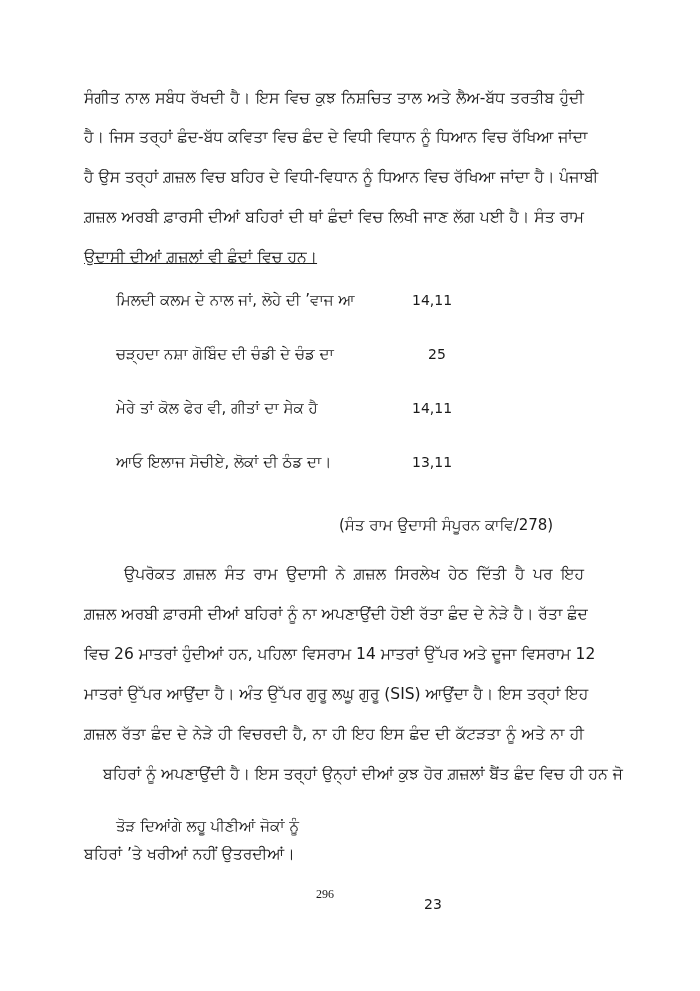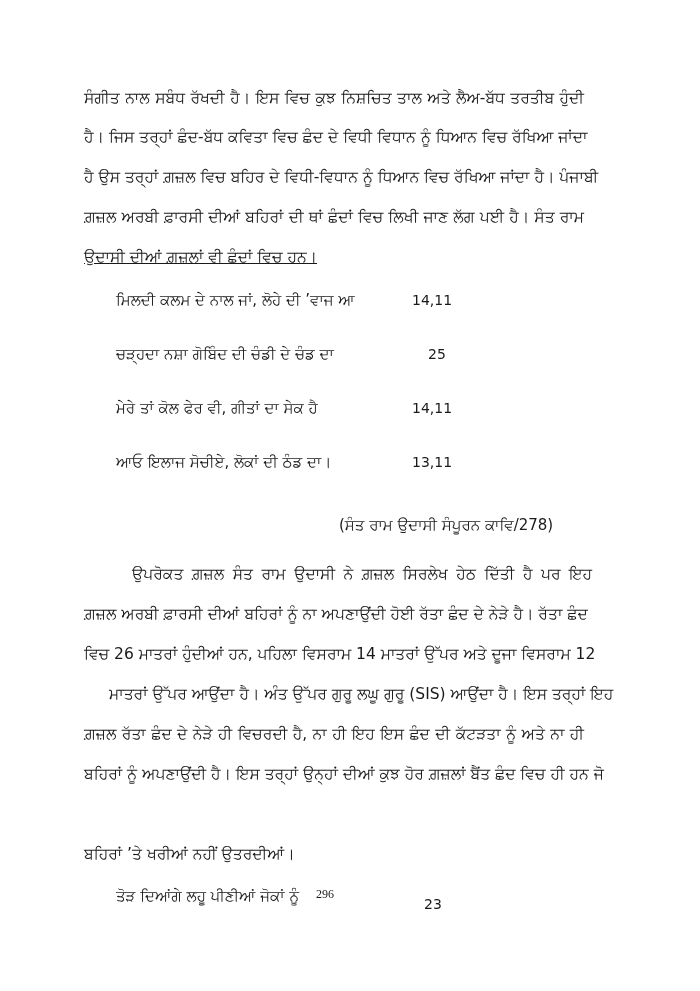--- a/index.html
+++ b/index.html
@@ -85,29 +85,29 @@
     <div class="verse" style="top:398px;">ਮੇਰੇ ਤਾਂ ਕੋਲ ਫੇਰ ਵੀ, ਗੀਤਾਂ ਦਾ ਸੇਕ ਹੈ</div>
     <div class="verse-num" style="top:398px; left:412px;">14,11</div>
 
     <div class="verse" style="top:452px;">ਆਓ ਇਲਾਜ ਸੋਚੀਏ, ਲੋਕਾਂ ਦੀ ਠੰਡ ਦਾ।</div>
     <div class="verse-num" style="top:452px; left:412px;">13,11</div>
   </div>
 
   <div class="citation" style="top:508px;margin-top:7px;">(ਸੰਤ ਰਾਮ ਉਦਾਸੀ ਸੰਪੂਰਨ ਕਾਵਿ/278)</div>
 
   <div>
-    <div class="line justify" style="top:564px; left:124px; width:460px;margin-left:8px;">ਉਪਰੋਕਤ ਗ਼ਜ਼ਲ ਸੰਤ ਰਾਮ ਉਦਾਸੀ ਨੇ ਗ਼ਜ਼ਲ ਸਿਰਲੇਖ ਹੇਠ ਦਿੱਤੀ ਹੈ ਪਰ ਇਹ</div>
+    <div class="line justify" style="top:564px; left:124px; width:460px;">ਉਪਰੋਕਤ ਗ਼ਜ਼ਲ ਸੰਤ ਰਾਮ ਉਦਾਸੀ ਨੇ ਗ਼ਜ਼ਲ ਸਿਰਲੇਖ ਹੇਠ ਦਿੱਤੀ ਹੈ ਪਰ ਇਹ</div>
     <div class="line justify" style="top:604px;">ਗ਼ਜ਼ਲ ਅਰਬੀ ਫ਼ਾਰਸੀ ਦੀਆਂ ਬਹਿਰਾਂ ਨੂੰ ਨਾ ਅਪਣਾਉਂਦੀ ਹੋਈ ਰੱਤਾ ਛੰਦ ਦੇ ਨੇੜੇ ਹੈ। ਰੱਤਾ ਛੰਦ</div>
     <div class="line justify" style="top:644px;">ਵਿਚ 26 ਮਾਤਰਾਂ ਹੁੰਦੀਆਂ ਹਨ, ਪਹਿਲਾ ਵਿਸਰਾਮ 14 ਮਾਤਰਾਂ ਉੱਪਰ ਅਤੇ ਦੂਜਾ ਵਿਸਰਾਮ 12</div>
-    <div class="line justify" style="top:684px;margin-left:25px;">ਮਾਤਰਾਂ ਉੱਪਰ ਆਉਂਦਾ ਹੈ। ਅੰਤ ਉੱਪਰ ਗੁਰੂ ਲਘੂ ਗੁਰੂ (SIS) ਆਉਂਦਾ ਹੈ। ਇਸ ਤਰ੍ਹਾਂ ਇਹ</div>
+    <div class="line justify" style="top:684px;">ਮਾਤਰਾਂ ਉੱਪਰ ਆਉਂਦਾ ਹੈ। ਅੰਤ ਉੱਪਰ ਗੁਰੂ ਲਘੂ ਗੁਰੂ (SIS) ਆਉਂਦਾ ਹੈ। ਇਸ ਤਰ੍ਹਾਂ ਇਹ</div>
     <div class="line justify" style="top:724px;">ਗ਼ਜ਼ਲ ਰੱਤਾ ਛੰਦ ਦੇ ਨੇੜੇ ਹੀ ਵਿਚਰਦੀ ਹੈ, ਨਾ ਹੀ ਇਹ ਇਸ ਛੰਦ ਦੀ ਕੱਟੜਤਾ ਨੂੰ ਅਤੇ ਨਾ ਹੀ</div>
-    <div class="line justify" style="top:764px;">ਬਹਿਰਾਂ ਨੂੰ ਅਪਣਾਉਂਦੀ ਹੈ। ਇਸ ਤਰ੍ਹਾਂ ਉਨ੍ਹਾਂ ਦੀਆਂ ਕੁਝ ਹੋਰ ਗ਼ਜ਼ਲਾਂ ਬੈਂਤ ਛੰਦ ਵਿਚ ਹੀ ਹਨ ਜੋ</div>
+    <div class="line justify" style="top:764px;margin-left:19px;">ਬਹਿਰਾਂ ਨੂੰ ਅਪਣਾਉਂਦੀ ਹੈ। ਇਸ ਤਰ੍ਹਾਂ ਉਨ੍ਹਾਂ ਦੀਆਂ ਕੁਝ ਹੋਰ ਗ਼ਜ਼ਲਾਂ ਬੈਂਤ ਛੰਦ ਵਿਚ ਹੀ ਹਨ ਜੋ</div>
     <div class="line" style="top:844px;">ਬਹਿਰਾਂ ’ਤੇ ਖਰੀਆਂ ਨਹੀਂ ਉਤਰਦੀਆਂ।</div>
   </div>
 
   <div>
-    <div class="verse" style="top:886px;text-align:right;">ਤੋੜ ਦਿਆਂਗੇ ਲਹੂ ਪੀਣੀਆਂ ਜੋਕਾਂ ਨੂੰ</div>
+    <div class="verse" style="top:816px;text-align:right;">ਤੋੜ ਦਿਆਂਗੇ ਲਹੂ ਪੀਣੀਆਂ ਜੋਕਾਂ ਨੂੰ</div>
     <div class="verse-num" style="top:858px; left:424px;margin-top:36px;">23</div>
   </div>
 
   <div class="page-number">296</div>
 
 </div>
 
 </body></html>

